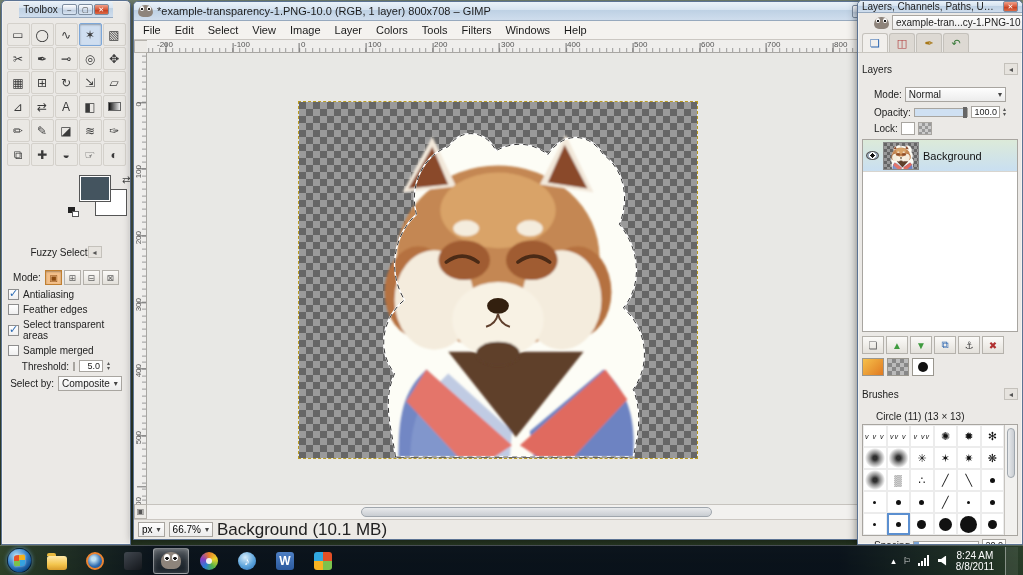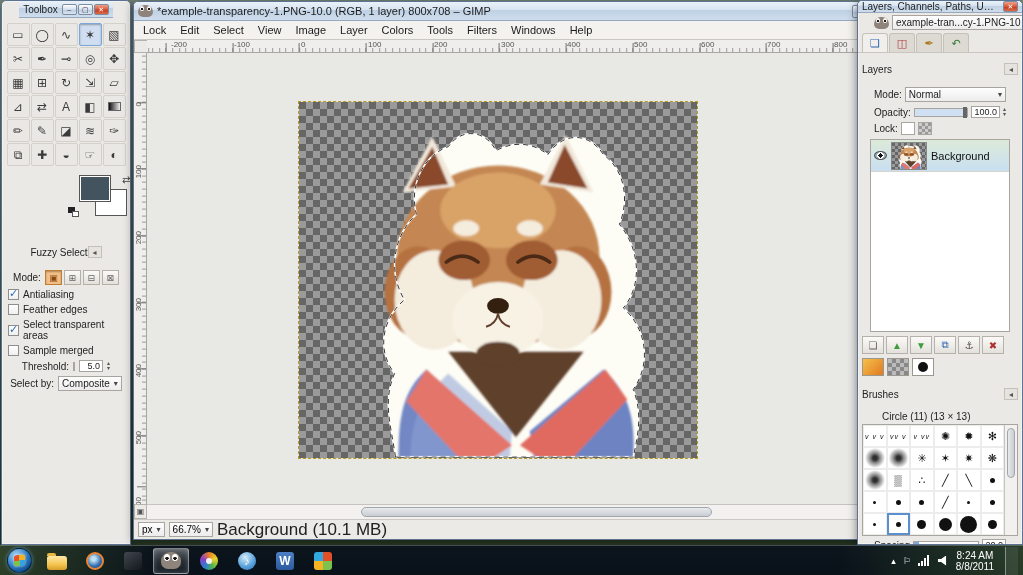--- a/index.html
+++ b/index.html
@@ -73,21 +73,21 @@
   .menu-item{font-size:11px;color:#1a1a1a;padding:2px 7px;background:none;border:none;}
   .iw-body{position:relative;flex:1;background:#e6e6e3;}
   .ruler-corner{position:absolute;left:0;top:0;width:13px;height:13px;background:#eceae6;border:1px solid #b5b2ac;}
   .hruler{position:absolute;left:13px;top:0;right:15px;height:13px;background-color:#efeeec;
     border-bottom:1px solid #a8a6a2;overflow:hidden;
     background-image:
       repeating-linear-gradient(to right,#6f6f6f 0 1px,transparent 1px 66.7px),
       repeating-linear-gradient(to right,#9a9a9a 0 1px,transparent 1px 6.67px);
     background-size:100% 9px,100% 4px;background-position:18.6px 100%,5.2px 100%;background-repeat:repeat-x;}
   .hruler span.rl{position:absolute;top:0;font-size:8px;color:#555;}
-  .hruler span.rl:nth-of-type(1){left:24px}.hruler span.rl:nth-of-type(2){left:87px}
+  .hruler span.rl:nth-of-type(1){left:10px}.hruler span.rl:nth-of-type(2){left:87px}
   .hruler span.rl:nth-of-type(3){left:154px}.hruler span.rl:nth-of-type(4){left:221px}
   .hruler span.rl:nth-of-type(5){left:287px}.hruler span.rl:nth-of-type(6){left:354px}
   .hruler span.rl:nth-of-type(7){left:420px}.hruler span.rl:nth-of-type(8){left:487px}
   .hruler span.rl:nth-of-type(9){left:554px}.hruler span.rl:nth-of-type(10){left:620px}
   .hruler span.rl:nth-of-type(11){left:687px}
   .vruler{position:absolute;left:0;top:13px;width:13px;bottom:15px;background-color:#efeeec;
     border-right:1px solid #a8a6a2;overflow:hidden;
     background-image:
       repeating-linear-gradient(to bottom,#6f6f6f 0 1px,transparent 1px 66.7px),
       repeating-linear-gradient(to bottom,#9a9a9a 0 1px,transparent 1px 6.67px);
@@ -129,21 +129,21 @@
   .dtab.active{background:#f1efec;}
   .dtab.layers-tab{color:#2c66b0}.dtab.channels-tab{color:#b03838}
   .dtab.paths-tab{color:#a87818}.dtab.undo-tab{color:#3a7a3a}
   .opacity-track{flex:1;height:9px;border:1px solid #a8a5a0;background:#cfe0f2;position:relative;}
   .opacity-track .handle{position:absolute;right:0;top:-2px;width:4px;height:11px;background:#666;}
   .lock-chip{width:14px;height:13px;border:1px solid #a8a5a0;background:#fff;padding:0;}
   .lock-chip.alpha{background-color:#ccc;background-image:
     linear-gradient(45deg,#999 25%,transparent 25% 75%,#999 75%),
     linear-gradient(45deg,#999 25%,transparent 25% 75%,#999 75%);
     background-size:6px 6px;background-position:0 0,3px 3px;}
-  .layer-list{flex:0 0 193px;margin:2px 12px;background:#fff;border:1px solid #a8a5a0;overflow:hidden;}
+  .layer-list{flex:0 0 193px;margin:2px 4px;background:#fff;border:1px solid #a8a5a0;overflow:hidden;}
   .layer-row{display:flex;align-items:center;gap:4px;height:32px;padding:0 3px;
     background:linear-gradient(#dcead9,#c9dff1);border-bottom:1px solid #d8d5cf;}
   .eye-icon{width:13px;height:9px;border-radius:50%;border:1px solid #555;
     background:radial-gradient(circle at 50% 50%, #111 0 2px, #fff 2.2px 3.2px, #9ab 3.4px);}
   .layer-thumb{width:36px;height:28px;border:1px solid #888;background-size:6px 6px !important;
     background-position:0 0,3px 3px !important;}
   .layer-name{font-size:11px;color:#111;}
   .lbtn-row{display:flex;gap:2px;padding:2px 4px;}
   .lbtn{width:22px;height:18px;border:1px solid #b5b2ac;background:linear-gradient(#fbfaf8,#e4e1db);
     font-size:10px;padding:0;color:#444;}
@@ -154,21 +154,21 @@
   .quick-row{display:flex;gap:3px;padding:2px 4px;}
   .qchip{width:22px;height:18px;border:1px solid #9a978f;padding:0;background:#fff;}
   .qchip.color-chip{background:linear-gradient(135deg,#f6c04a,#e07a22);}
   .qchip.pattern-chip{background-color:#bbb;background-image:
     linear-gradient(45deg,#888 25%,transparent 25% 75%,#888 75%),
     linear-gradient(45deg,#888 25%,transparent 25% 75%,#888 75%);
     background-size:8px 8px;background-position:0 0,4px 4px;}
   .qchip.brush-chip{position:relative;}
   .qchip.brush-chip::after{content:"";position:absolute;left:50%;top:50%;width:10px;height:10px;
     margin:-5px 0 0 -5px;border-radius:50%;background:#111;}
-  .brush-info{font-size:10px;color:#222;padding:1px 24px;}
+  .brush-info{font-size:10px;color:#222;padding:1px 18px;}
   .brush-area{display:flex;margin:1px 4px;border:1px solid #a8a5a0;background:#fff;height:114px;}
   .brush-grid{flex:1;display:grid;grid-template-columns:repeat(6,1fr);grid-auto-rows:22px;}
   .bcell{display:flex;align-items:center;justify-content:center;border:1px solid #ececec;
     background:#fff;color:#111;}
   .bcell span{font-size:11px;}
   .bcell.birds span{font-size:7px;font-style:italic;letter-spacing:1px;}
   .bcell.blob{background:radial-gradient(circle at 50% 50%, #2e2e2e 0 2px, #8a8a8a 5px, #fff 10px);}
   .bcell[class*="dot-"]::after{content:"";border-radius:50%;background:#111;}
   .bcell.dot-xs::after{width:3px;height:3px;}
   .bcell.dot-s::after{width:5px;height:5px;}
@@ -454,21 +454,21 @@
     <span class="tb-title" data-name="image-window-title">*example-transparency-1.PNG-10.0 (RGB, 1 layer) 800x708 – GIMP</span>
     <span class="winbtns" data-name="image-window-buttons">
 
     <button class="winbtn image-minimize-button" data-name="image-minimize-button">–</button>
         <button class="winbtn image-maximize-button" data-name="image-maximize-button">▢</button>
         <button class="winbtn image-close-button" data-name="image-close-button">✕</button>
       </span>
   </div>
   <nav class="menubar" data-name="menubar">
 
-  <button class="menu-item" data-name="menu-item">Lock</button>
+  <button class="menu-item" data-name="menu-item">File</button>
       <button class="menu-item" data-name="menu-item">Edit</button>
       <button class="menu-item" data-name="menu-item">Select</button>
       <button class="menu-item" data-name="menu-item">View</button>
       <button class="menu-item" data-name="menu-item">Image</button>
       <button class="menu-item" data-name="menu-item">Layer</button>
       <button class="menu-item" data-name="menu-item">Colors</button>
       <button class="menu-item" data-name="menu-item">Tools</button>
       <button class="menu-item" data-name="menu-item">Filters</button>
       <button class="menu-item" data-name="menu-item">Windows</button>
       <button class="menu-item" data-name="menu-item">Help</button>

